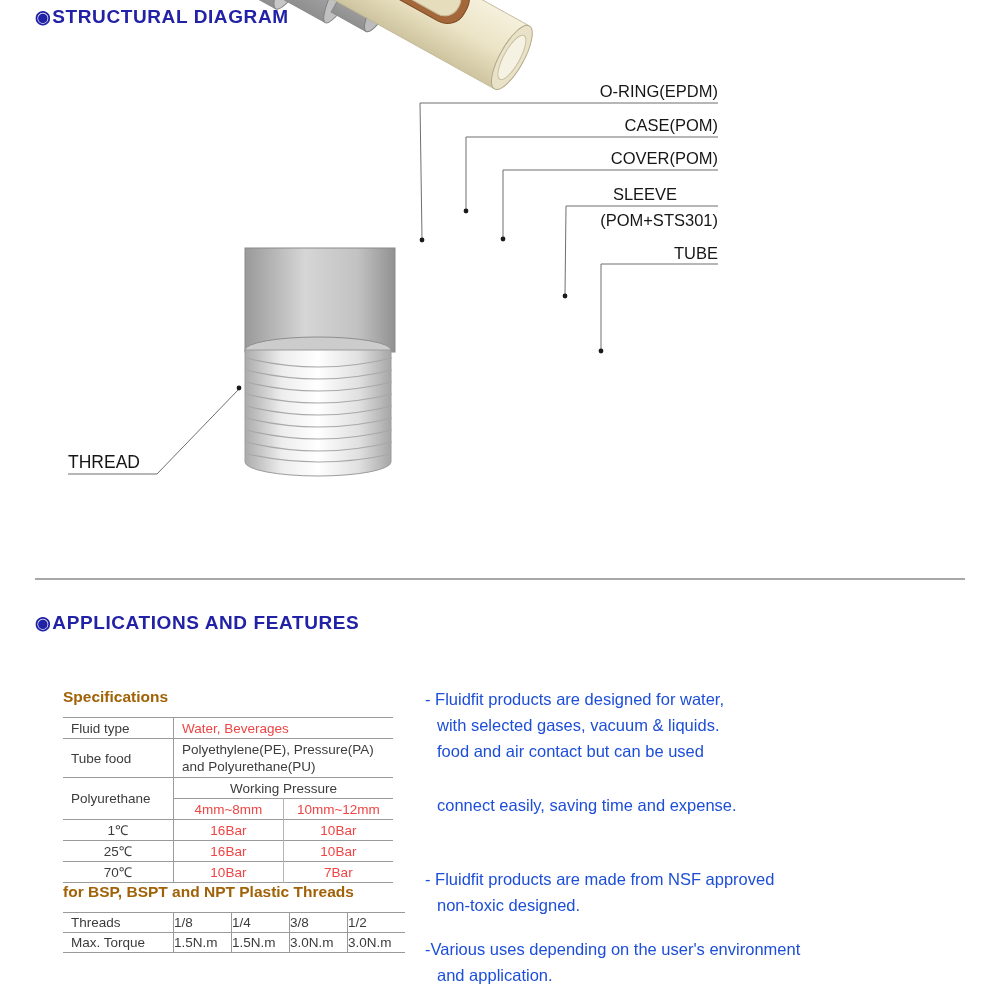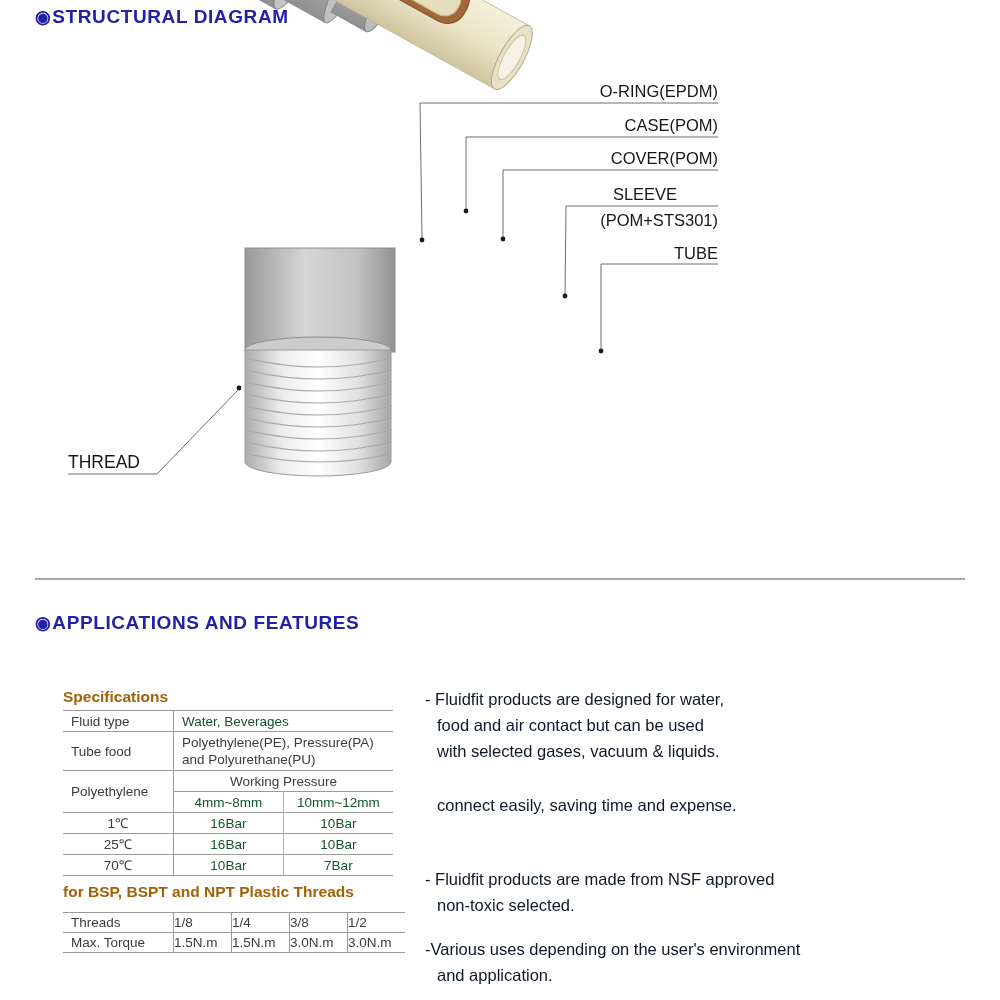--- a/index.html
+++ b/index.html
@@ -15,40 +15,40 @@
   #heading-structural{top:6px;}
   #heading-applications{top:612px;}
   #diagram-svg{position:absolute;left:0;top:0;}
   #divider{position:absolute;left:35px;top:578px;width:930px;height:0;
     border-top:2px solid #a8a8a8;}
   
   #spec-block{position:absolute;left:63px;top:687px;width:330px;}
   .tbl-title{font-size:15.5px;font-weight:bold;color:#a16207;line-height:20px;}
   table{border-collapse:collapse;width:330px;font-size:13.5px;color:#3c3c3c;
     table-layout:fixed;}
-  #spec-table{margin-top:3px;border-bottom:1px solid #9a9a9a;}
+  #spec-table{margin-top:10px;border-bottom:1px solid #9a9a9a;}
   #spec-table tr{border-top:1px solid #9a9a9a;}
   #spec-table td{padding:0 0 0 8px;height:20px;vertical-align:middle;}
   #spec-table td.c-label{width:102px;border-right:1px solid #9a9a9a;}
   #spec-table td.c-mid{width:112px;}
   #spec-table td.c-right{width:116px;}
   #spec-table .two-line{line-height:17px;padding-top:2px;padding-bottom:2px;}
   #spec-table .center{text-align:center;padding:0;}
-  #spec-table .blue{color:#14532d;}
+  #spec-table .blue{color:#ef4444;}
   #spec-table .split{border-right:1px solid #b3b3b3;}
   
   #torque-block{position:absolute;left:63px;top:882px;width:340px;}
   #torque-table{margin-top:10px;border-top:1px solid #9a9a9a;border-bottom:1px solid #9a9a9a;}
   #torque-table tr + tr{border-top:1px solid #9a9a9a;}
   #torque-table td{height:19px;text-align:left;padding:0;}
   #torque-table td:first-child{width:102px;text-align:left;padding-left:8px;}
   #torque-table td + td{border-left:1px solid #9a9a9a;width:57px;}
   
   .feature-item{position:absolute;left:425px;width:500px;font-size:16.5px;
-    line-height:26px;color:#0f172a;}
+    line-height:26px;color:#1d4ed8;}
   .feature-item .cont{padding-left:12px;}
 </style>
 </head>
 <body>
 
 <svg id="diagram-svg" width="1000" height="560" viewBox="0 0 1000 560">
   <defs>
     <linearGradient id="gGray" x1="0" y1="0" x2="0" y2="1">
       <stop offset="0" stop-color="#e4e4e4"></stop>
         <stop offset="0.45" stop-color="#c2c2c2"></stop>
@@ -206,21 +206,21 @@
       <td colspan="2" class="blue">Water, Beverages</td>
     </tr>
     <tr>
       <td class="c-label">Tube food</td>
       <td colspan="2" class="two-line">
         <div>Polyethylene(PE), Pressure(PA)</div>
         <div>and Polyurethane(PU)</div>
       </td>
     </tr>
     <tr>
-      <td class="c-label" rowspan="2">Polyethylene</td>
+      <td class="c-label" rowspan="2">Polyurethane</td>
       <td colspan="2" class="center">Working Pressure</td>
     </tr>
     <tr>
       <td class="c-mid center blue split">4mm~8mm</td>
       <td class="c-right center blue">10mm~12mm</td>
     </tr>
     <tr>
       <td class="c-label center">1℃</td>
       <td class="c-mid center blue split">16Bar</td>
       <td class="c-right center blue">10Bar</td>
@@ -256,26 +256,26 @@
       <td>1.5N.m</td>
       <td>3.0N.m</td>
       <td>3.0N.m</td>
     </tr>
   </tbody>
     </table>
 </div>
 
 <div class="feature-item" style="top:686px">
   <div>- Fluidfit products are designed for water,</div>
+  <div class="cont">with selected gases, vacuum &amp; liquids.</div>
   <div class="cont">food and air contact but can be used</div>
-  <div class="cont">with selected gases, vacuum &amp; liquids.</div>
 </div>
 <div class="feature-item" style="top:792px">
   <div class="cont">connect easily, saving time and expense.</div>
 </div>
 <div class="feature-item" style="top:866px">
   <div>- Fluidfit products are made from NSF approved</div>
-  <div class="cont">non-toxic selected.</div>
+  <div class="cont">non-toxic designed.</div>
 </div>
 <div class="feature-item" style="top:936px">
   <div>-Various uses depending on the user's environment</div>
   <div class="cont">and application.</div>
 </div>
 
 </body></html>

